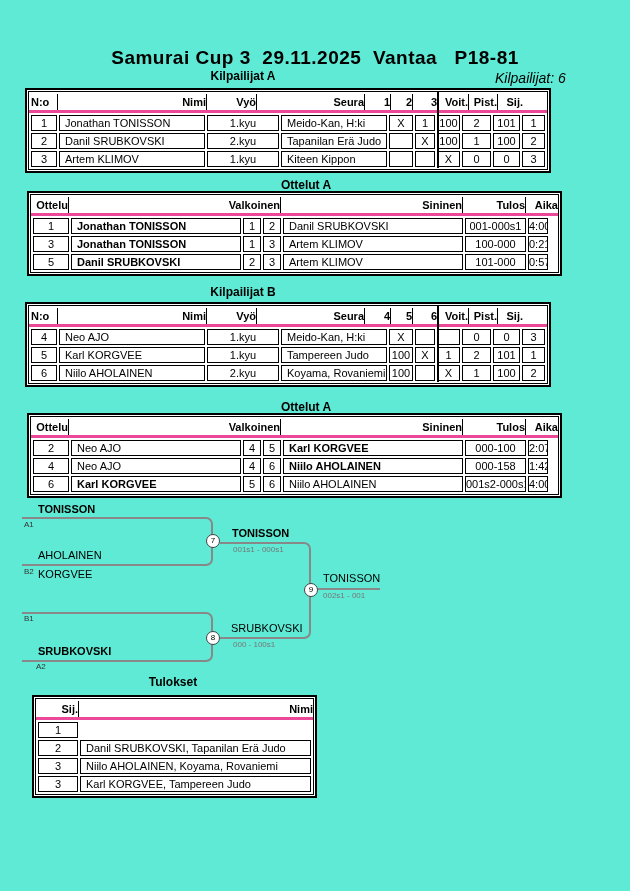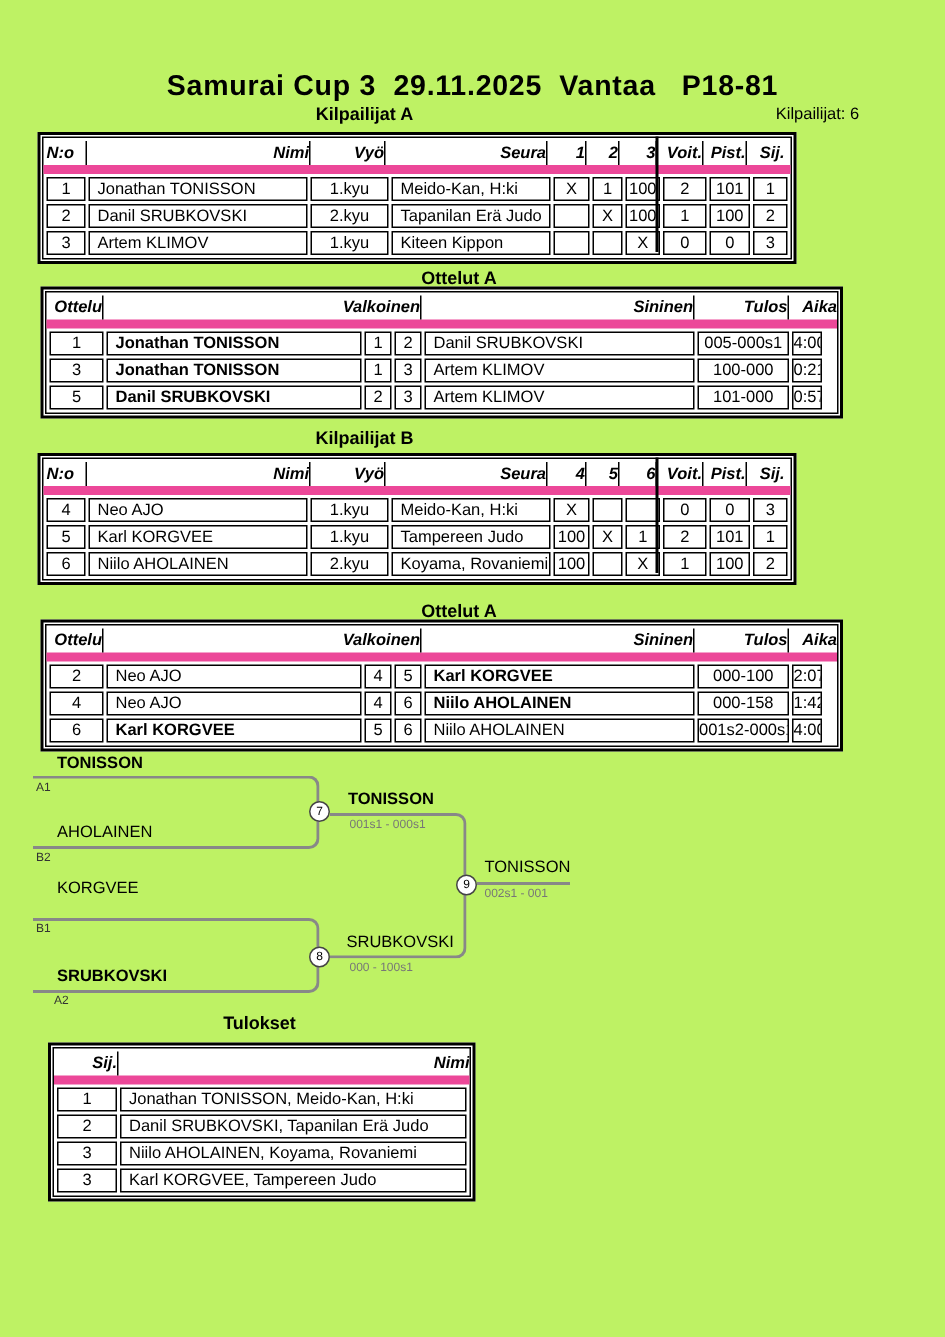--- a/index.html
+++ b/index.html
@@ -1,46 +1,46 @@
 <!DOCTYPE html>
 <html><head>
 <meta charset="utf-8">
 <style>
   * { margin:0; padding:0; box-sizing:border-box; }
   html,body { background:#fff; }
   body { font-family:"Liberation Sans", sans-serif; color:#000; }
-  .page { position:relative; width:630px; height:891px; background:#bef264; overflow:hidden; }
+  .page { position:relative; width:630px; height:891px; background:#5eead4; overflow:hidden; }
   .abs { position:absolute; }
 
   .main-title { font-size:19px; font-weight:bold; text-align:center; white-space:pre; letter-spacing:0.5px; }
   .sec-title { font-size:12px; font-weight:bold; text-align:center; }
-  .count-note { font-size:11px; text-align:center; }
+  .count-note { font-size:14px; text-align:left;font-style:italic; }
 
   
   .tbl { position:absolute; border:2px solid #000; padding:1px; background:#fff; }
   .tbl-in { border:1px solid #000; }
 
-  .thead { display:flex; padding-top:2px; border-bottom:6px solid #ec4899;font-style:italic; }
+  .thead { display:flex; padding-top:2px; border-bottom:3px solid #ec4899; }
   .th { font-size:11px; font-weight:bold; line-height:16px; text-align:right;
         border-right:1px solid #000; overflow:hidden; white-space:nowrap; }
   .th:last-child { border-right:none; }
   .th.left { text-align:left; padding-left:2px; }
 
   .tbody { padding:2px; }
   .tr { display:flex; gap:2px; margin-bottom:2px; }
   .tr:last-child { margin-bottom:0; }
   .td { border:1px solid #000; height:16px; line-height:14px; font-size:11px;
         text-align:center; overflow:hidden; white-space:nowrap; background:#fff; }
   .td.left { text-align:left; padding-left:5px; }
   .bold { font-weight:bold; }
 
   
   .kh-no{width:29px}.kh-name{width:149px}.kh-belt{width:50px}.kh-club{width:108px}
   .kh-r1{width:26px}.kh-r2{width:22px}.kh-r3{width:25px}.kh-voit{width:31px}.kh-pist{width:29px}.kh-sij{width:25px}
-  .kc-no{width:26px}.kc-name{width:146px}.kc-belt{width:52px}.kc-club{width:106px}
+  .kc-no{width:26px}.kc-name{width:146px}.kc-belt{width:72px}.kc-club{width:106px}
   .kc-r1{width:24px}.kc-r2{width:20px}.kc-r3{width:23px}.kc-voit{width:29px}.kc-pist{width:27px}.kc-sij{width:23px}
 
   
   .oh-no{width:38px}.oh-white{width:212px}.oh-blue{width:182px}.oh-tulos{width:63px}.oh-aika{width:32px}
   .oc-no{width:36px}.oc-white{width:170px}.oc-n{width:18px}.oc-blue{width:180px}.oc-tulos{width:61px}.oc-aika{width:20px}
 
   
   .rh-sij{width:43px}.rh-name{width:234px}
   .rc-sij{width:40px}.rc-name{width:231px}
 
@@ -130,21 +130,21 @@
         <div class="th oh-tulos">Tulos</div>
         <div class="th oh-aika">Aika</div>
       </div>
       <div class="tbody">
         <div class="tr">
           <div class="td oc-no">1</div>
           <div class="td left oc-white bold">Jonathan TONISSON</div>
           <div class="td oc-n">1</div>
           <div class="td oc-n">2</div>
           <div class="td left oc-blue">Danil SRUBKOVSKI</div>
-          <div class="td oc-tulos">005-000s1</div>
+          <div class="td oc-tulos">001-000s1</div>
           <div class="td oc-aika">4:00</div>
         </div>
         <div class="tr">
           <div class="td oc-no">3</div>
           <div class="td left oc-white bold">Jonathan TONISSON</div>
           <div class="td oc-n">1</div>
           <div class="td oc-n">3</div>
           <div class="td left oc-blue">Artem KLIMOV</div>
           <div class="td oc-tulos">100-000</div>
           <div class="td oc-aika">0:21</div>
@@ -264,21 +264,21 @@
   <div>
     <div class="b-name bold" style="left:38px;top:503px">TONISSON</div>
     <div class="b-seed" style="left:24px;top:520px">A1</div>
     <div class="b-name" style="left:38px;top:549px">AHOLAINEN</div>
     <div class="b-seed" style="left:24px;top:567px">B2</div>
     <div class="b-box" style="left:22px;top:517px;width:191px;height:49px"></div>
     <div class="b-circle" style="left:206px;top:534px">7</div>
     <div class="b-name bold" style="left:232px;top:527px">TONISSON</div>
     <div class="b-score" style="left:233px;top:545px">001s1 - 000s1</div>
 
-    <div class="b-name" style="left:38px;top:586px">KORGVEE</div>
+    <div class="b-name" style="left:38px;top:568px">KORGVEE</div>
     <div class="b-seed" style="left:24px;top:614px">B1</div>
     <div class="b-name bold" style="left:38px;top:645px">SRUBKOVSKI</div>
     <div class="b-seed" style="left:36px;top:662px">A2</div>
     <div class="b-box" style="left:22px;top:612px;width:191px;height:50px"></div>
     <div class="b-circle" style="left:206px;top:631px">8</div>
     <div class="b-name" style="left:231px;top:622px">SRUBKOVSKI</div>
     <div class="b-score" style="left:233px;top:640px">000 - 100s1</div>
 
     <div class="b-box" style="left:220px;top:542px;width:91px;height:97px"></div>
     <div class="b-circle" style="left:304px;top:583px">9</div>
@@ -290,21 +290,20 @@
   <div class="abs sec-title" style="left:23px;top:675px;width:300px">Tulokset</div>
   <div class="tbl" style="left:32px;top:695px">
     <div class="tbl-in">
       <div class="thead">
         <div class="th rh-sij">Sij.</div>
         <div class="th rh-name">Nimi</div>
       </div>
       <div class="tbody">
         <div class="tr">
           <div class="td rc-sij">1</div>
-          <div class="td left rc-name">Jonathan TONISSON, Meido-Kan, H:ki</div>
         </div>
         <div class="tr">
           <div class="td rc-sij">2</div>
           <div class="td left rc-name">Danil SRUBKOVSKI, Tapanilan Erä Judo</div>
         </div>
         <div class="tr">
           <div class="td rc-sij">3</div>
           <div class="td left rc-name">Niilo AHOLAINEN, Koyama, Rovaniemi</div>
         </div>
         <div class="tr">

